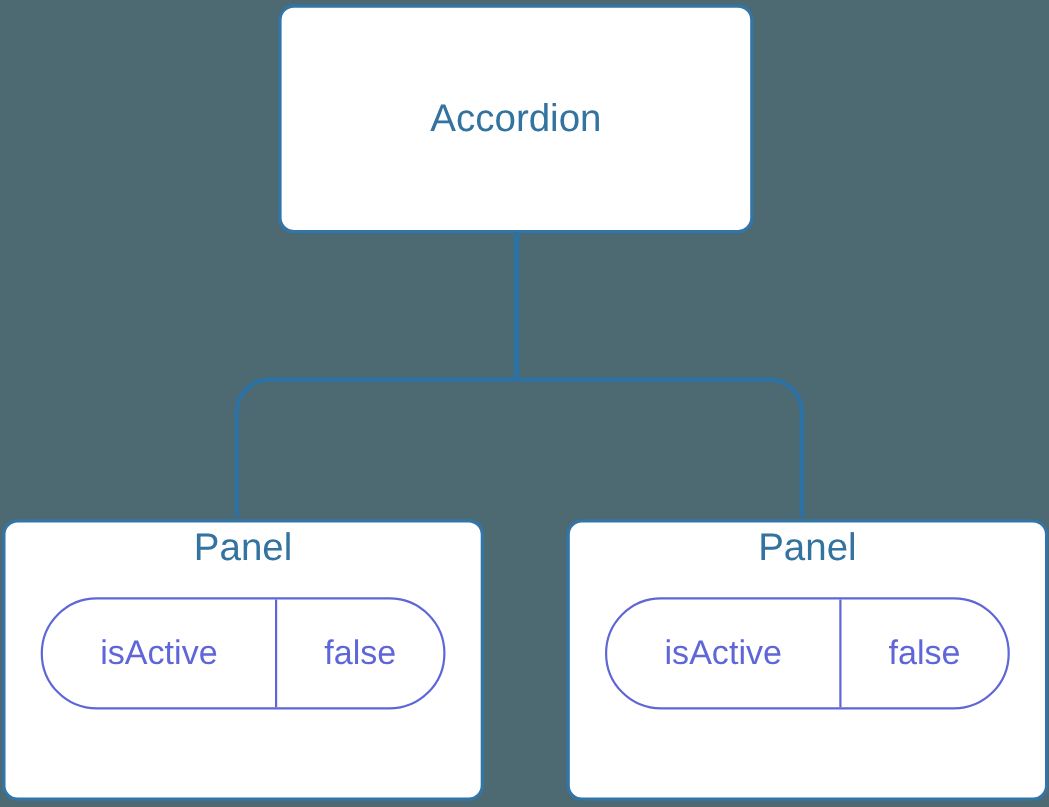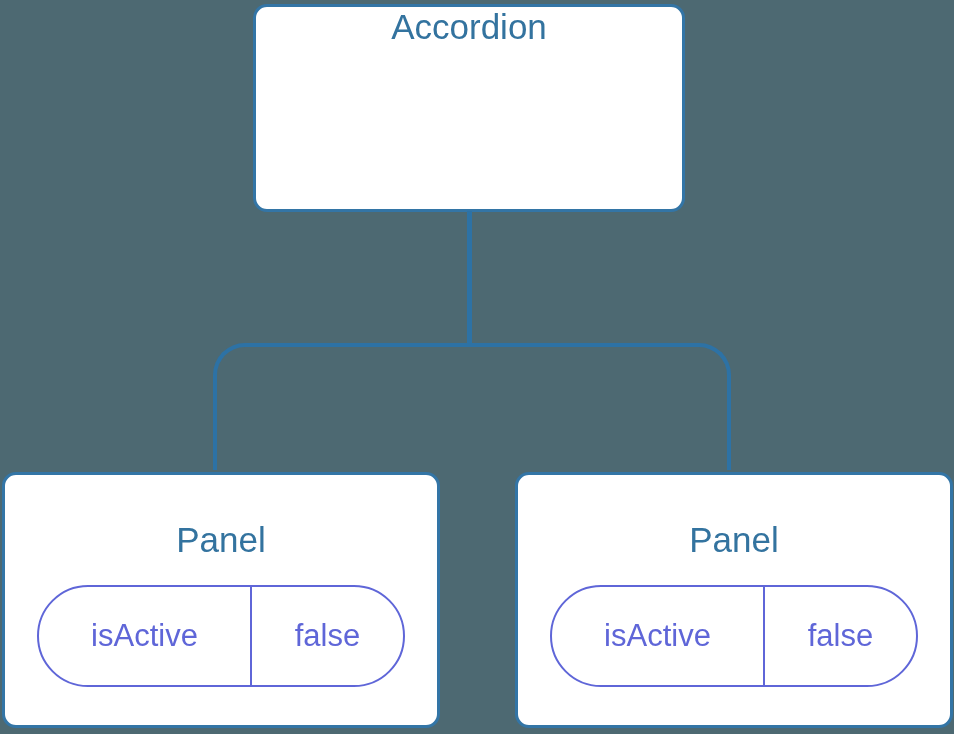--- a/index.html
+++ b/index.html
@@ -17,20 +17,21 @@
     border: 3px solid #3375A6;
     border-radius: 14px;
     box-sizing: border-box;
   }
   .root-card {
     left: 253px;
     top: 4px;
     width: 432px;
     height: 208px;
     display: flex;
+    align-items: center;
     justify-content: center;
   }
   .node-title {
     font-size: 35px;
     font-weight: 500;
     color: #33739F;
   }
   .stem {
     position: absolute;
     left: 467px;
@@ -54,21 +55,20 @@
     top: 472px;
     width: 438px;
     height: 256px;
     display: flex;
     flex-direction: column;
     align-items: center;
   }
   .panel-left  { left: 2px; }
   .panel-right { left: 515px; }
   .panel-card .node-title {
-    margin-top: 42px;
     line-height: 46px;
   }
   .pill {
     margin-top: 22px;
     width: 368px;
     height: 102px;
     box-sizing: border-box;
     border: 2.5px solid #5F66D8;
     border-radius: 51px;
     display: flex;

